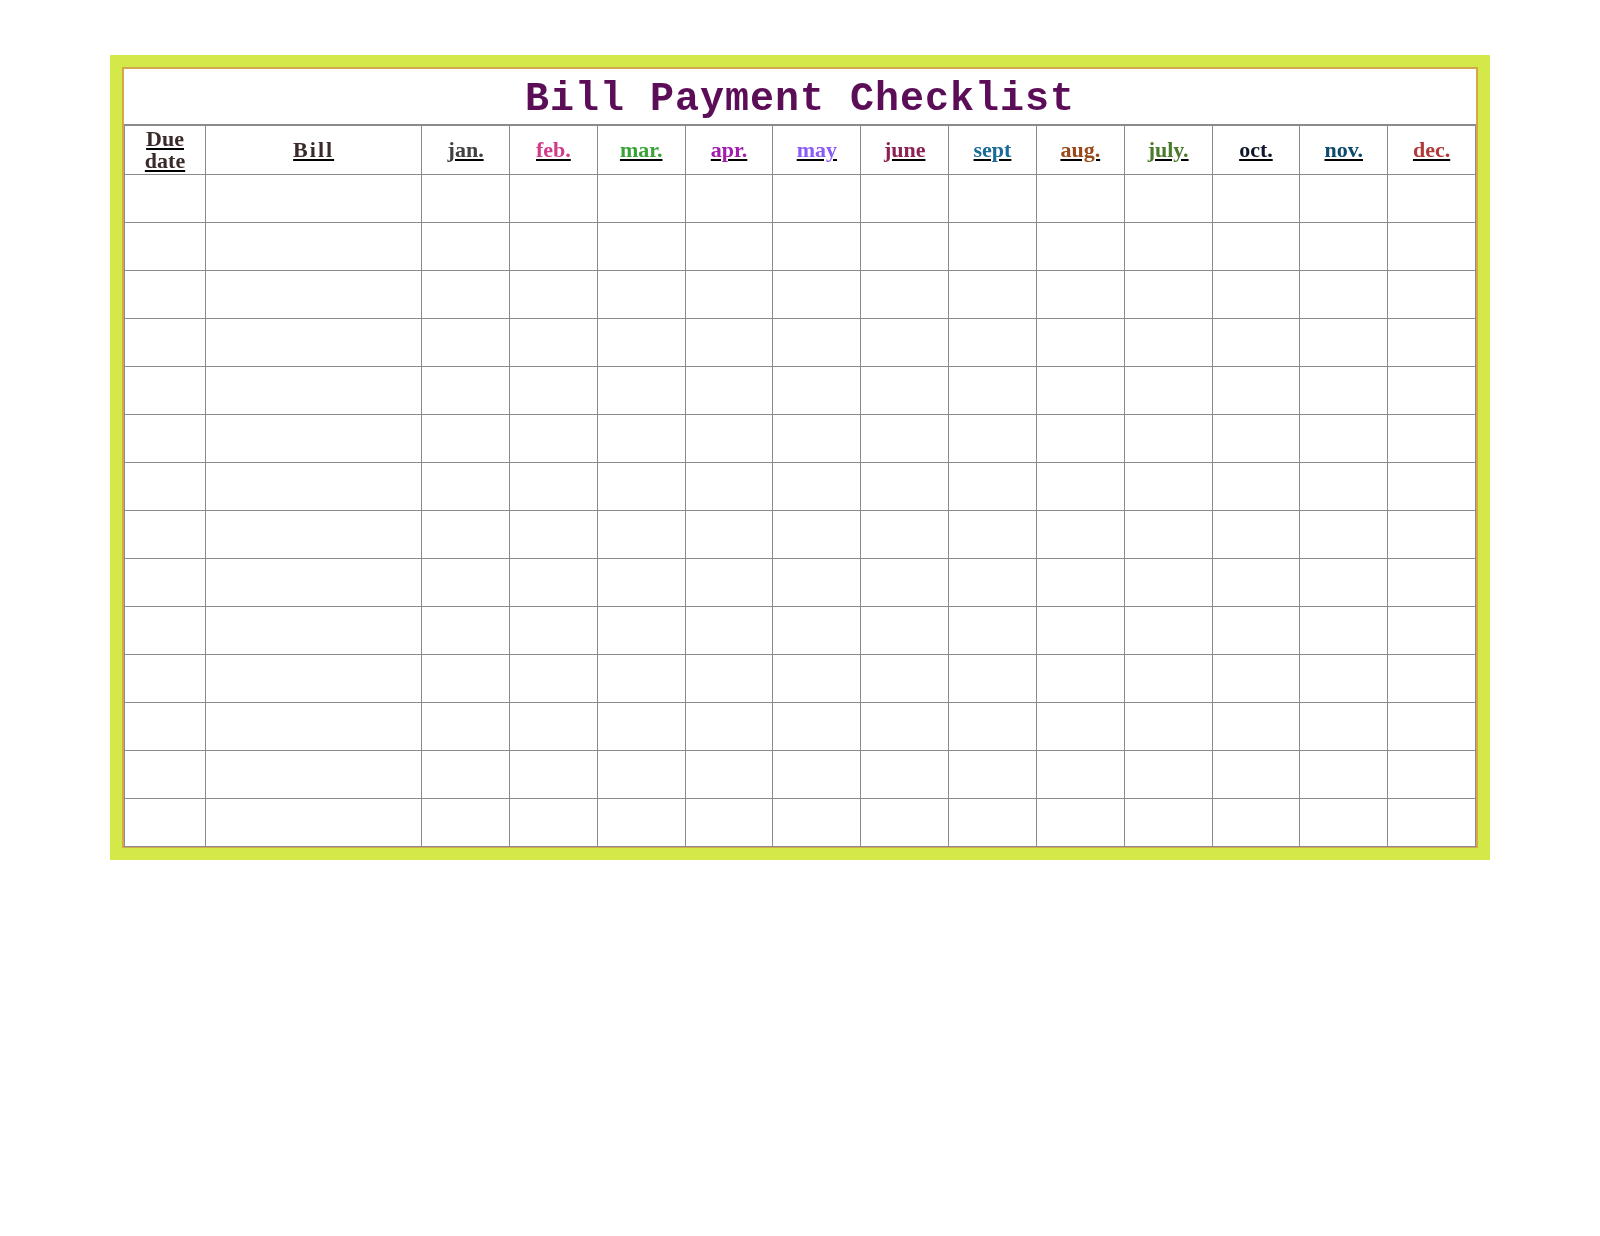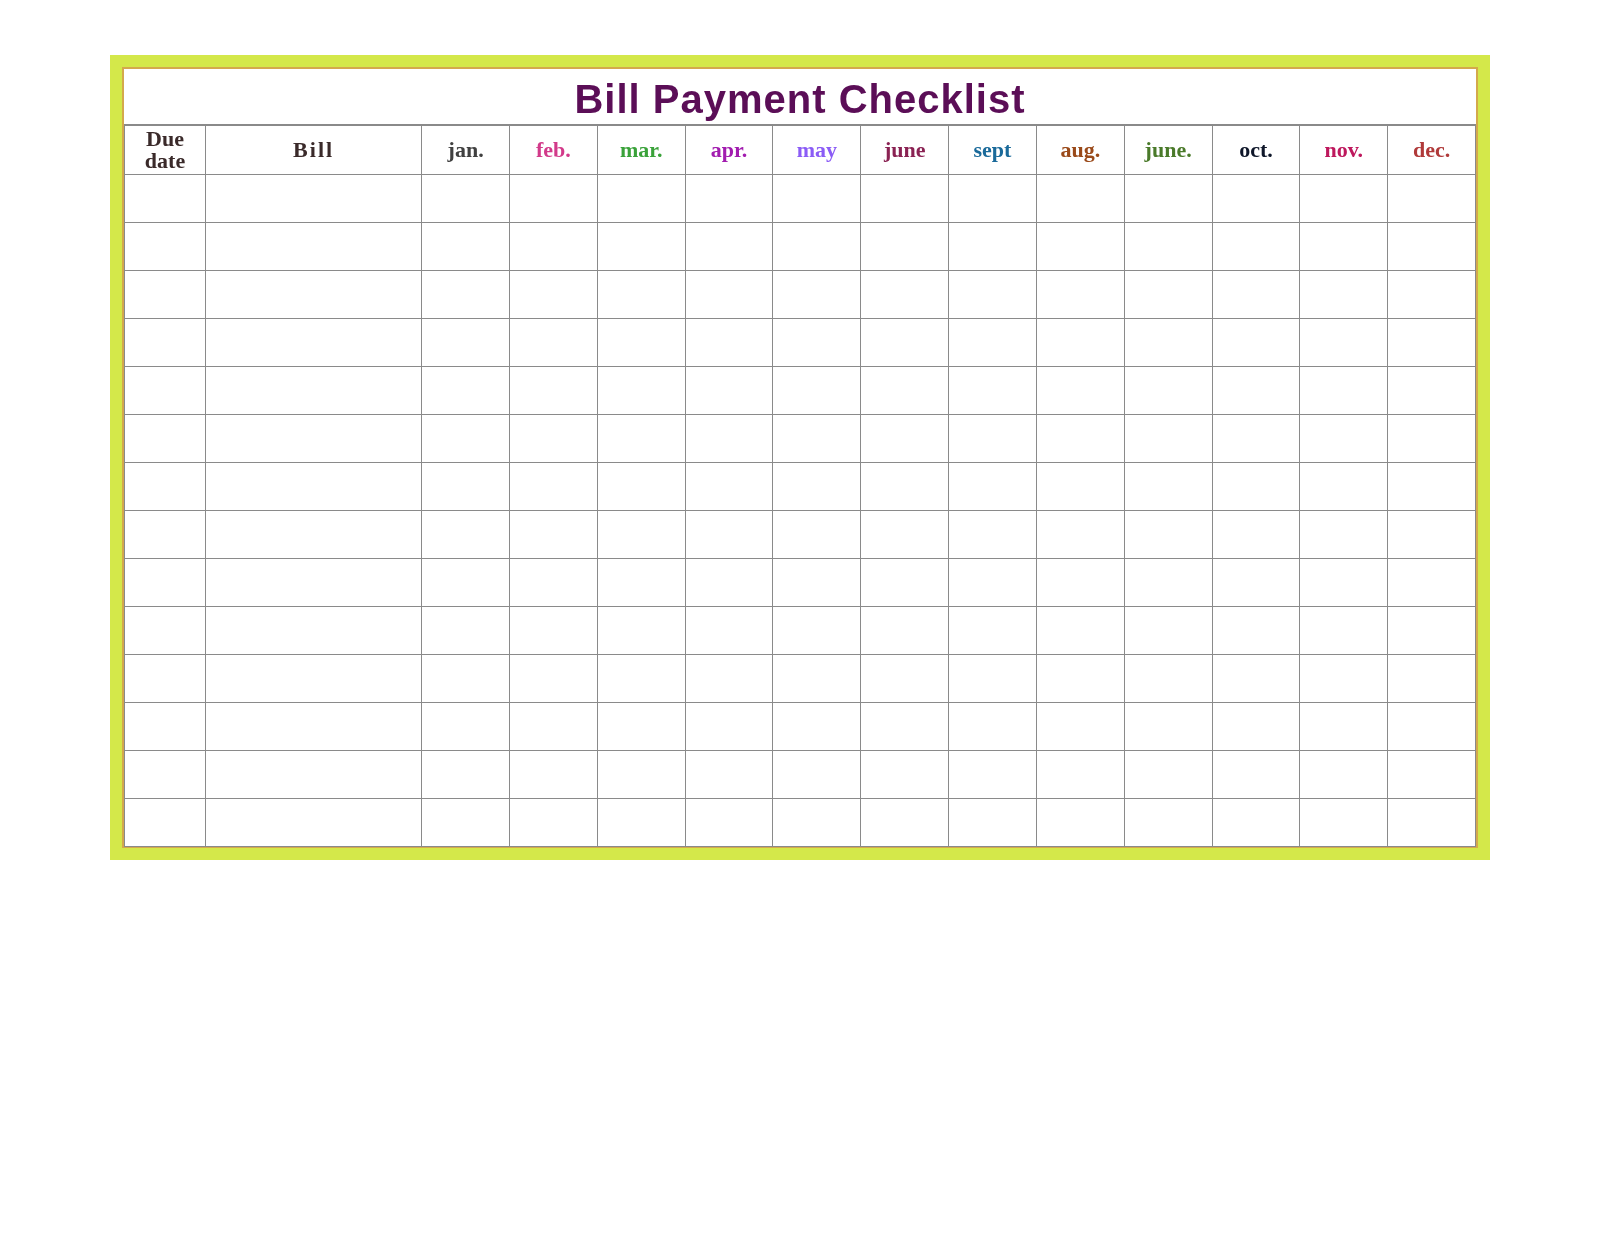--- a/index.html
+++ b/index.html
@@ -27,28 +27,29 @@
     display: flex;
     flex-direction: column;
   }
   .title-row {
     text-align: center;
     padding: 8px 0 2px 0;
     font-size: 40px;
     font-weight: bold;
     color: #5b0e57;
     letter-spacing: 1px;
-    font-family: Liberation Sans, sans-serif;
+    font-family: Liberation Mono, monospace;
     border-bottom: 1px solid #8a8a8a;
   }
   table.grid {
     width: 100%;
     flex: 1 1 auto;
     border-collapse: collapse;
     table-layout: fixed;
+    text-decoration: underline;
   }
   table.grid th, table.grid td {
     border: 1px solid #8a8a8a;
     text-align: center;
     font-size: 20px;
     padding: 2px;
     height: 42px;
   }
   table.grid th {
     font-weight: bold;
@@ -67,21 +68,21 @@
   .m-jan  { color: #404040; }
   .m-feb  { color: #d23a8a; }
   .m-mar  { color: #3aa23a; }
   .m-apr  { color: #a21caf; }
   .m-may  { color: #8b5cf6; margin-top: 28px; }
   .m-jun  { color: #8a2253; }
   .m-jul  { color: #1a6a9a; }
   .m-aug  { color: #9a4a1a; margin-top: 24px; }
   .m-sep  { color: #4a7a2a; }
   .m-oct  { color: #0f172a; }
-  .m-nov  { color: #be185d; }
+  .m-nov  { color: #0c4a6e; }
   .m-dec  { color: #b03a3a; }
 </style>
 </head>
 <body>
 
 <div class="page">
   <div class="frame-outer">
     <div class="frame-inner">
 
       <div class="title-row">Bill Payment Checklist</div>
@@ -108,21 +109,21 @@
             <th class="due-date-header">Due date</th>
             <th class="bill-header">Bill</th>
             <th class="m-jan">jan.</th>
             <th class="m-feb">feb.</th>
             <th class="m-mar">mar.</th>
             <th class="m-apr">apr.</th>
             <th class="m-may">may</th>
             <th class="m-jun">june</th>
             <th class="m-jul">sept</th>
             <th class="m-aug">aug.</th>
-            <th class="m-sep">june.</th>
+            <th class="m-sep">july.</th>
             <th class="m-oct">oct.</th>
             <th class="m-nov">nov.</th>
             <th class="m-dec">dec.</th>
           </tr>
         </thead>
         <tbody>
         <tr>
               <td></td>
               <td></td>
               <td></td>

